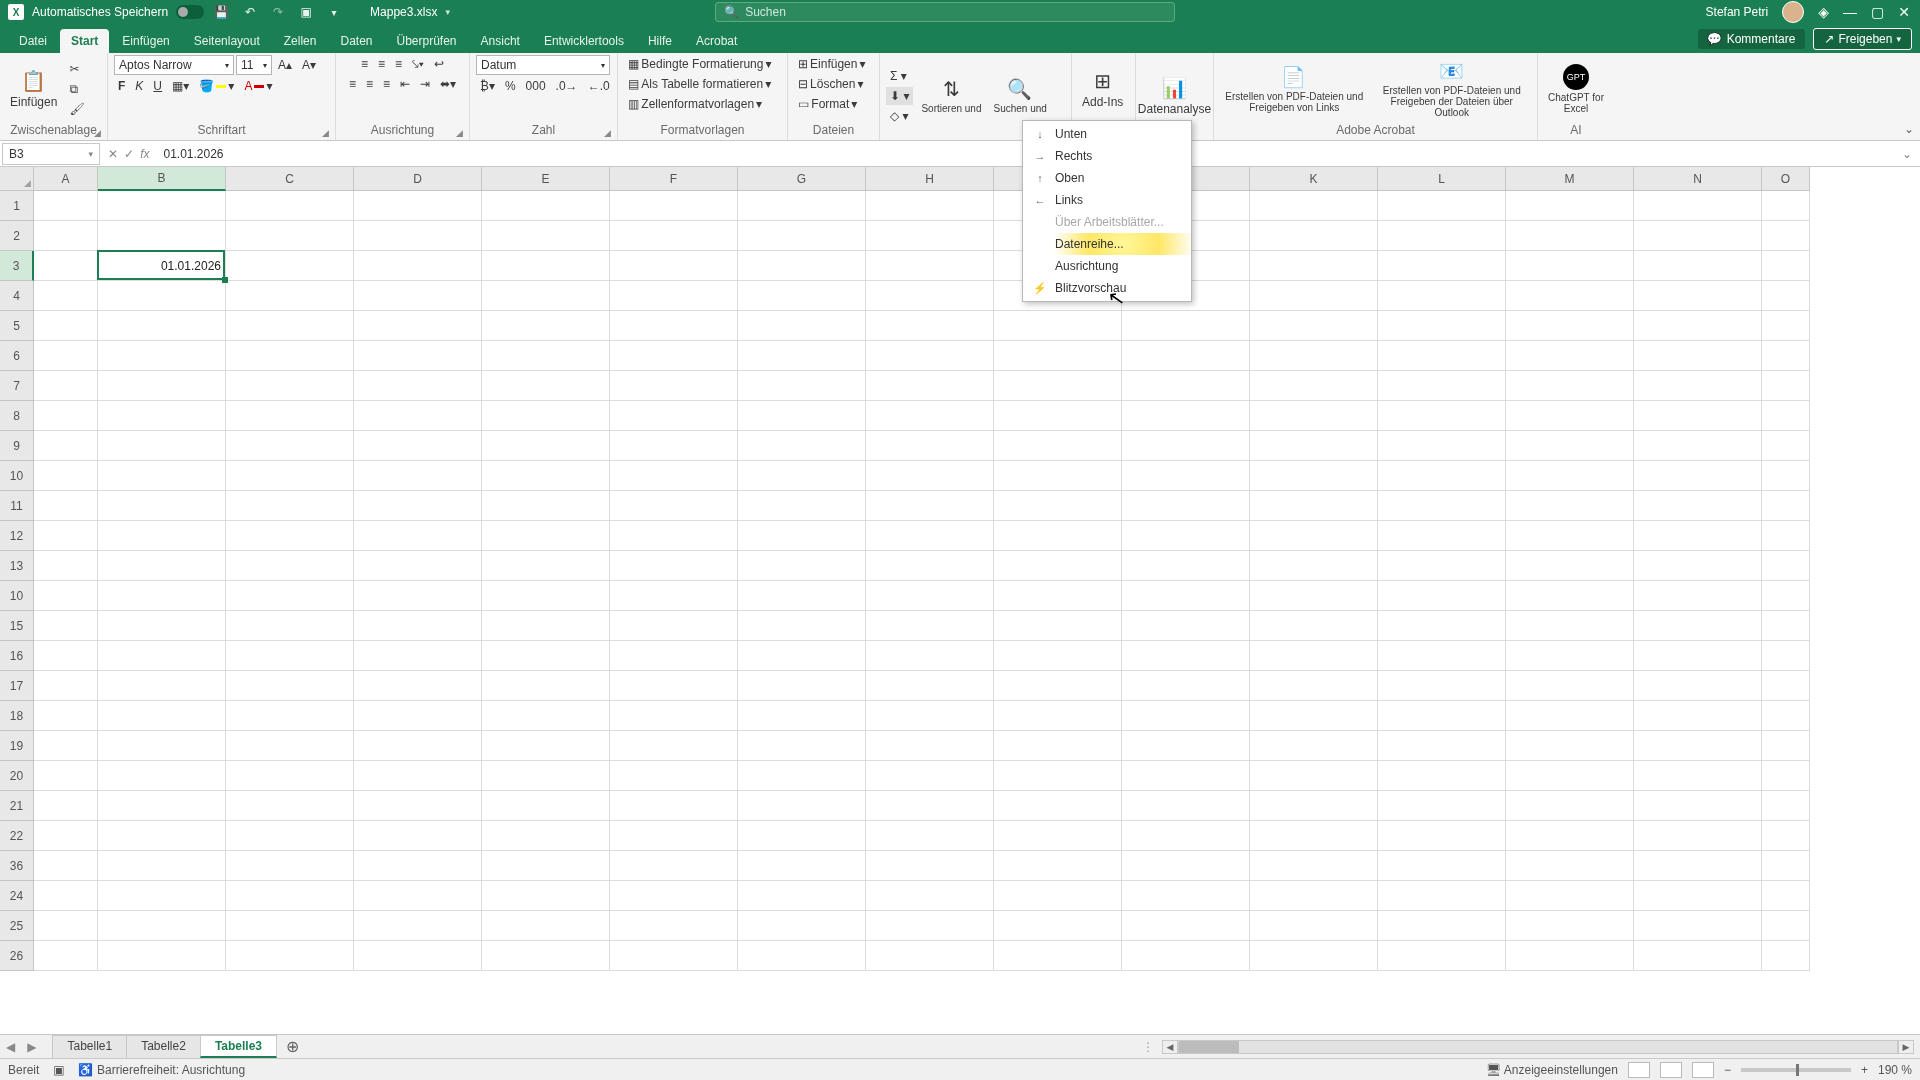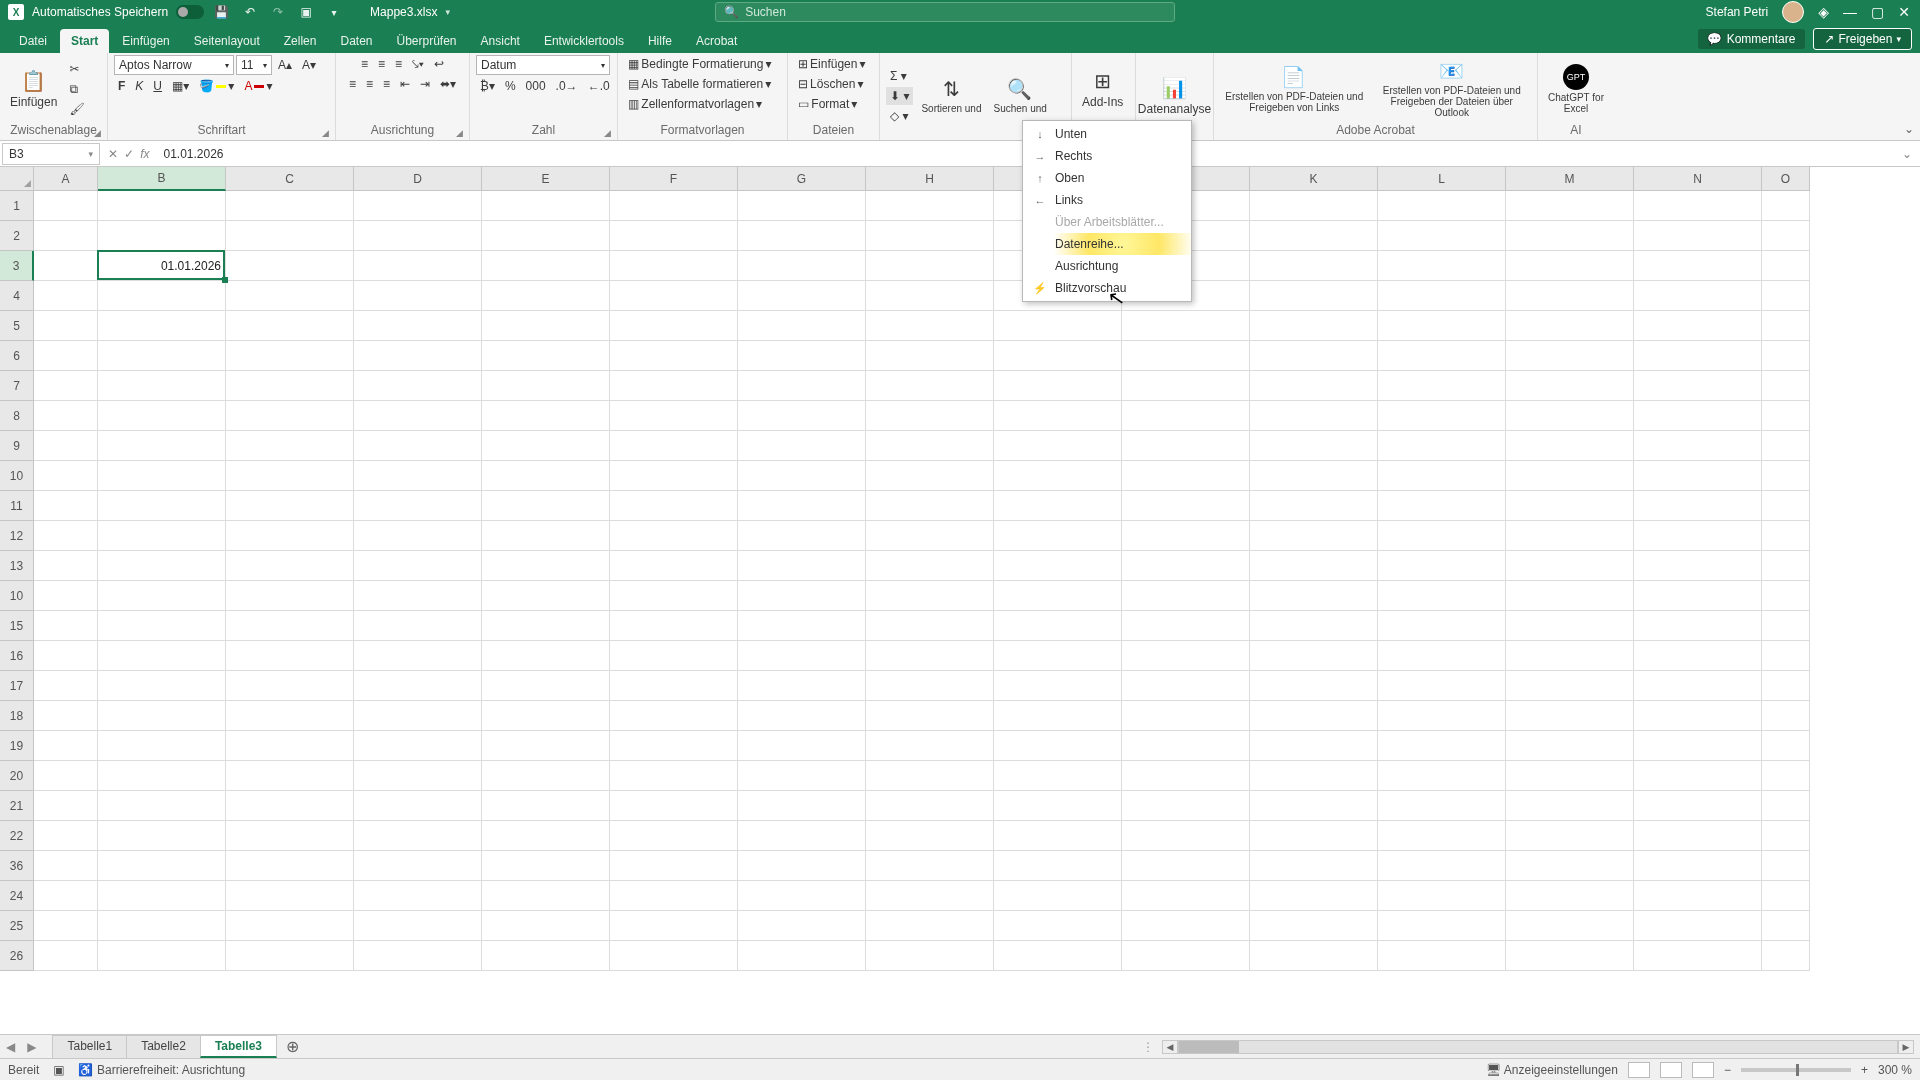--- a/index.html
+++ b/index.html
@@ -899,15 +899,15 @@
   <span>▣</span>
   <span>♿ <span>Barrierefreiheit: Ausrichtung</span></span>
   <div class="right">
     <span>🖥 <span>Anzeigeeinstellungen</span></span>
     <div class="viewbtn"></div>
     <div class="viewbtn"></div>
     <div class="viewbtn"></div>
     <span>−</span>
     <div class="zoom-slider"></div>
     <span>+</span>
-    <span>300 %</span>
+    <span>190 %</span>
   </div>
 </div>
 
 </body></html>

